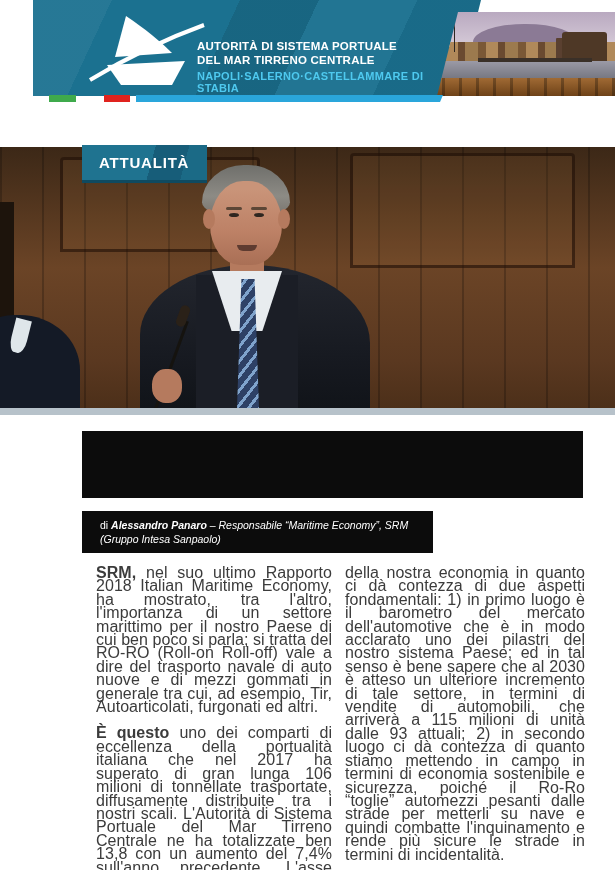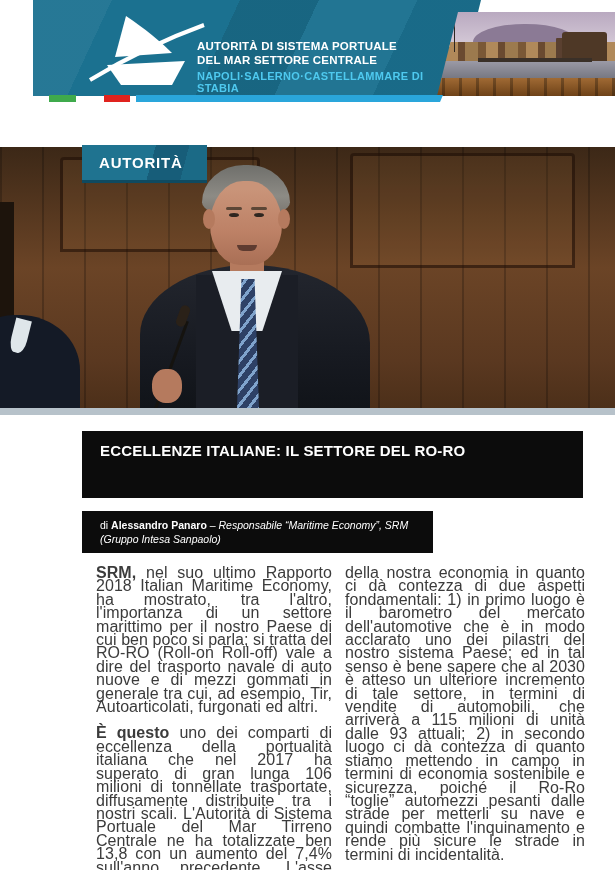--- a/index.html
+++ b/index.html
@@ -139,42 +139,42 @@
 <div class="abs header-banner">
   <div class="abs logo-wrap">
     <svg width="118" height="78" viewBox="0 0 118 78" xmlns="http://www.w3.org/2000/svg">
       <path d="M38 4 C 56 16 72 29 84 41 L 27 45 Z" fill="#ffffff"></path>
       <path d="M2 68 Q 58 34 116 13" stroke="#ffffff" stroke-width="4" fill="none"></path>
       <path d="M19 53 L 97 49 L 84 73 L 33 73 Z" fill="#ffffff"></path>
     </svg>
   </div>
   <div class="abs org-lines">
     <div class="org-line">AUTORITÀ DI SISTEMA PORTUALE</div>
-    <div class="org-line">DEL MAR SETTORE CENTRALE</div>
+    <div class="org-line">DEL MAR TIRRENO CENTRALE</div>
     <div class="org-sub">NAPOLI·SALERNO·CASTELLAMMARE DI STABIA</div>
   </div>
 </div>
 
 <div class="abs painting">
   <div class="abs p-sky"></div>
   <div class="abs p-hill"></div>
   <div class="abs p-buildings"></div>
   <div class="abs p-castle"></div>
   <div class="abs p-water"></div>
   <div class="abs p-pier"></div>
   <div class="abs p-quay"></div>
   <div class="abs p-mast1"></div>
   <div class="abs p-mast2"></div>
 </div>
 
 <div class="abs strip strip-green"></div>
 <div class="abs strip strip-red"></div>
 <div class="abs strip strip-blue"></div>
 
-<div class="abs attualita-box">AUTORITÀ</div>
+<div class="abs attualita-box">ATTUALITÀ</div>
 
 <div class="abs photo">
   <div class="abs wood-panel panel-l"></div>
   <div class="abs wood-panel panel-r"></div>
   <div class="abs chair-edge"></div>
   <div class="abs lp-suit"></div>
   <div class="abs lp-shirt"></div>
 
   <div class="abs sp-suit"></div>
   <div class="abs sp-lapel"></div>
@@ -191,24 +191,23 @@
   <div class="abs sp-eye-l"></div>
   <div class="abs sp-eye-r"></div>
   <div class="abs sp-mouth"></div>
   <div class="abs mic-stem"></div>
   <div class="abs mic-tip"></div>
   <div class="abs sp-hand"></div>
   <div class="abs table-edge"></div>
 </div>
 
 <div class="abs title-band">
-  <div class="article-title">ECCELLENZE ITALIANE: IL SETTORE DEL RO-RO</div>
-</div>
-
-<div class="abs byline-band"><span>di </span><span style="font-weight: bold;">Alessandro Panaro</span><span> – </span><span style="font-style: italic;">Responsabile “Maritime Economy”, SRM (Gruppo Intesa Sanpaolo)</span></div>
+</div>
+
+<div class="abs byline-band"><span>di </span><span style="font-weight: bold; font-style: italic;">Alessandro Panaro</span><span> – </span><span style="font-style: italic;">Responsabile “Maritime Economy”, SRM (Gruppo Intesa Sanpaolo)</span></div>
 
 <div class="abs col col-left">
     <p><span style="font-weight: bold;">SRM,</span><span> nel suo ultimo Rapporto 2018 Italian Maritime Economy, ha mostrato, tra l'altro, l'importanza di un settore marittimo per il nostro Paese di cui ben poco si parla; si tratta del RO-RO (Roll-on Roll-off) vale a dire del trasporto navale di auto nuove e di mezzi gommati in generale tra cui, ad esempio, Tir, Autoarticolati, furgonati ed altri.</span></p>
     <p><span style="font-weight: bold;">È questo</span><span> uno dei comparti di eccellenza della portualità italiana che nel 2017 ha superato di gran lunga 106 milioni di tonnellate trasportate, diffusamente distribuite tra i nostri scali. L'Autorità di Sistema Portuale del Mar Tirreno Centrale ne ha totalizzate ben 13,8 con un aumento del 7,4% sull'anno precedente. L'asse tirrenico, che rappresenta il 36,6% del nostro Ro-Ro, è cresciuto negli ultimi 5 anni del +15%, mentre l'asse adriatico che ne rappresenta il 19,3% è cresciuto del 39%.</span></p>
     <p class="tight"><span style="font-weight: bold;">Il Ro-Ro</span><span> rappresenta uno degli trasportate chiave</span></p>
   </div>
 <div class="abs col col-right">
     <p><span>della nostra economia in quanto ci dà contezza di due aspetti fondamentali: 1) in primo luogo è il barometro del mercato dell'automotive che è in modo acclarato uno dei pilastri del nostro sistema Paese; ed in tal senso è bene sapere che al 2030 è atteso un ulteriore incremento di tale settore, in termini di vendite di automobili, che arriverà a 115 milioni di unità dalle 93 attuali; 2) in secondo luogo ci dà contezza di quanto stiamo mettendo in campo in termini di economia sostenibile e sicurezza, poiché il Ro-Ro “toglie” automezzi pesanti dalle strade per metterli su nave e quindi combatte l'inquinamento e rende più sicure le strade in termini di incidentalità.</span></p>
   </div>
 

